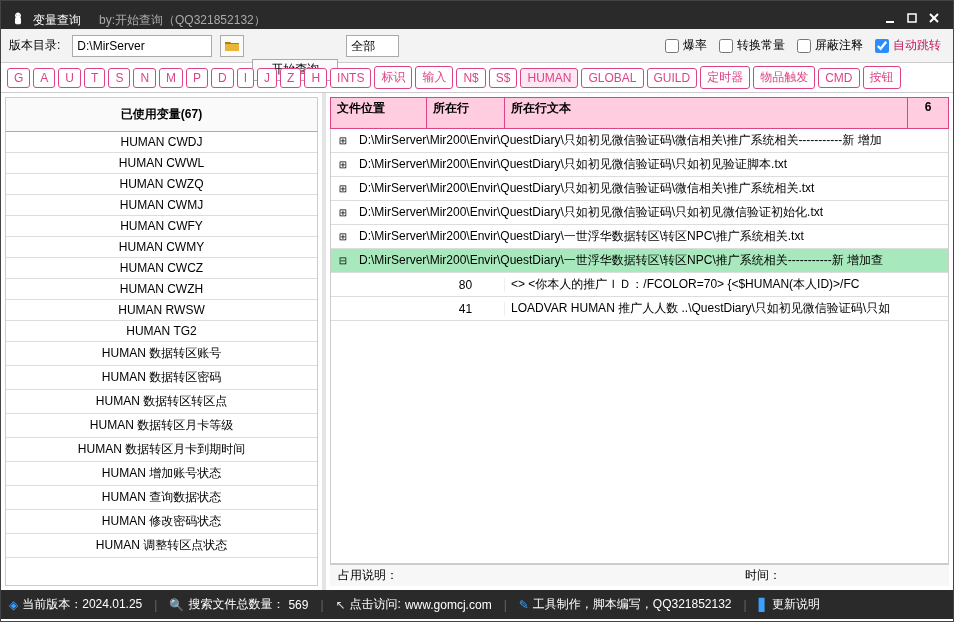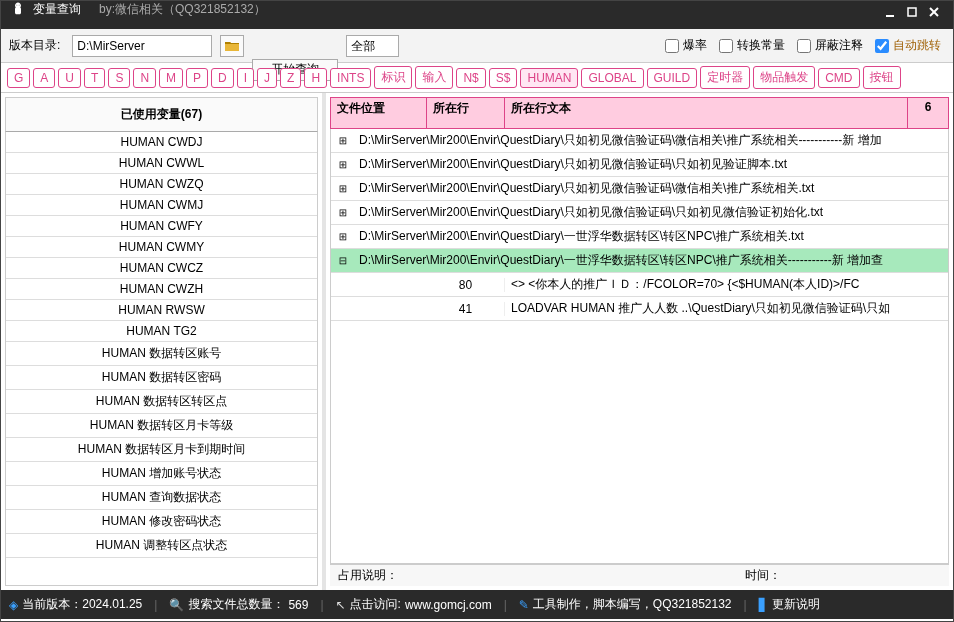--- a/index.html
+++ b/index.html
@@ -1,17 +1,17 @@
 <!DOCTYPE html>
 <html><head>
 <meta charset="utf-8">
 <style>
   * { box-sizing: border-box; margin: 0; padding: 0; font-family: "Microsoft YaHei", sans-serif; font-size: 12px; }
   body { background: #fff; width: 954px; height: 622px; overflow: hidden; border: 1px solid #444; }
-  .titlebar { background: #2a2a2a; color: #fff; height: 28px; display: flex; align-items: flex-start; padding: 0 8px; }
+  .titlebar { background: #2a2a2a; color: #fff; height: 28px; display: flex; align-items: flex-end; padding: 0 8px; }
   .titlebar .logo { width: 18px; height: 18px; margin-right: 6px; }
   .titlebar .title { flex: 0 0 auto; margin-right: 18px; }
   .titlebar .by { color: #aaa; flex: 1; }
   .titlebar .winbtn { width: 22px; height: 22px; display: flex; align-items: center; justify-content: center; cursor: pointer; }
   .toolbar { background: #f3f3f3; height: 34px; display: flex; align-items: center; padding: 0 8px; gap: 8px; border-bottom: 1px solid #ccc; }
   .toolbar label { margin-right: 4px; }
   .toolbar .pathbox { display: flex; align-items: center; }
   .toolbar input[type=text], .toolbar select { height: 22px; border: 1px solid #aaa; padding: 0 4px; background: #fff; }
   .toolbar .path { width: 140px; }
   .toolbar .folderbtn { width: 24px; height: 22px; border: 1px solid #aaa; background: #fafafa; cursor: pointer; display: flex; align-items: center; justify-content: center; }
@@ -55,21 +55,21 @@
   ::-webkit-scrollbar-track { background: #f0f0f0; }
 </style>
 </head>
 <body>
 
 <div class="titlebar">
   <svg class="logo" viewBox="0 0 24 24">
       <path fill="#fff" d="M12 2c-2 0-4 2-4 4 0 1 .4 2 1 2.7-.6.3-1 1-1 1.8v5c0 1.1.9 2 2 2h4c1.1 0 2-.9 2-2v-5c0-.8-.4-1.5-1-1.8.6-.7 1-1.7 1-2.7 0-2-2-4-4-4zm-1.5 3c.3 0 .5.2.5.5s-.2.5-.5.5-.5-.2-.5-.5.2-.5.5-.5zm3 0c.3 0 .5.2.5.5s-.2.5-.5.5-.5-.2-.5-.5.2-.5.5-.5z"></path>
     </svg>
   <span class="title">变量查询</span>
-  <span class="by">by:微信相关（QQ321852132）</span>
+  <span class="by">by:开始查询（QQ321852132）</span>
   <div class="winbtn">
       <svg width="12" height="12">
         <line x1="2" y1="10" x2="10" y2="10" stroke="#fff" stroke-width="2"></line>
       </svg>
     </div>
   <div class="winbtn">
       <svg width="12" height="12">
         <rect x="2" y="2" width="8" height="8" stroke="#fff" fill="none" stroke-width="1.5"></rect>
       </svg>
     </div>
@@ -102,21 +102,21 @@
   <label class="chk">
       <input type="checkbox" style="">
       <span>转换常量</span>
     </label>
   <label class="chk">
       <input type="checkbox" style="">
       <span>屏蔽注释</span>
     </label>
   <label class="chk">
       <input type="checkbox" checked="" style="accent-color: rgb(42, 140, 255);">
-      <span style="color:#a16207">自动跳转</span>
+      <span style="color:#be185d">自动跳转</span>
     </label>
 </div>
 
 <div class="filterbar" id="filterbar">
     <div class="fbtn">G</div>
     <div class="fbtn">A</div>
     <div class="fbtn">U</div>
     <div class="fbtn">T</div>
     <div class="fbtn">S</div>
     <div class="fbtn">N</div>

